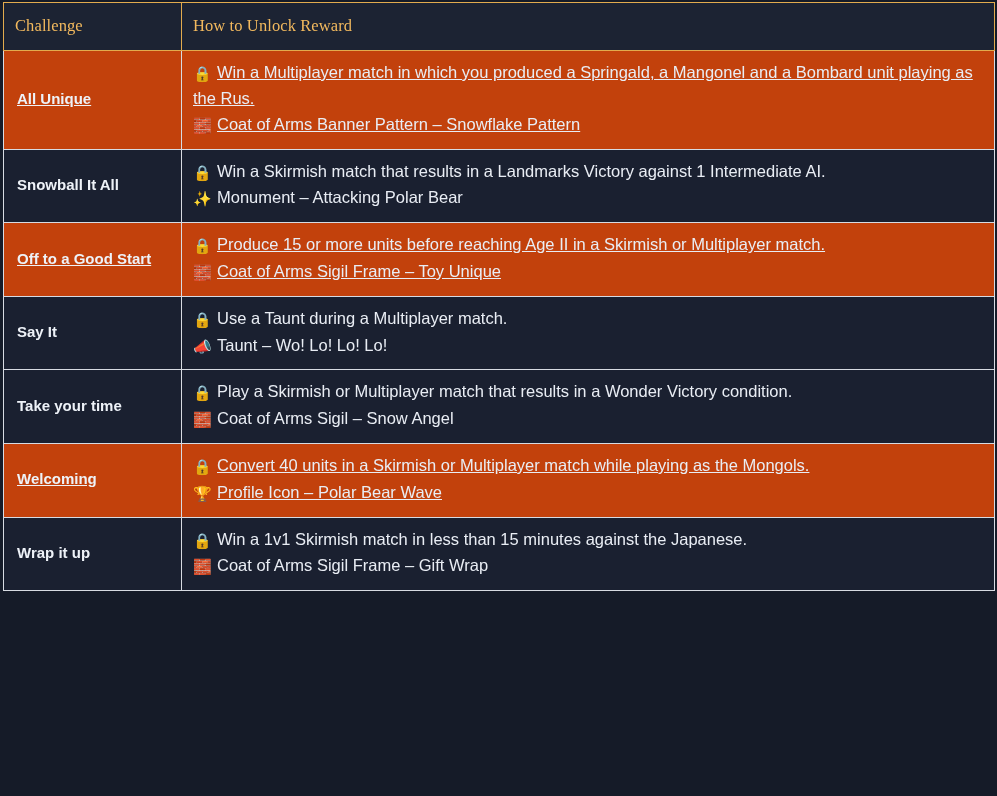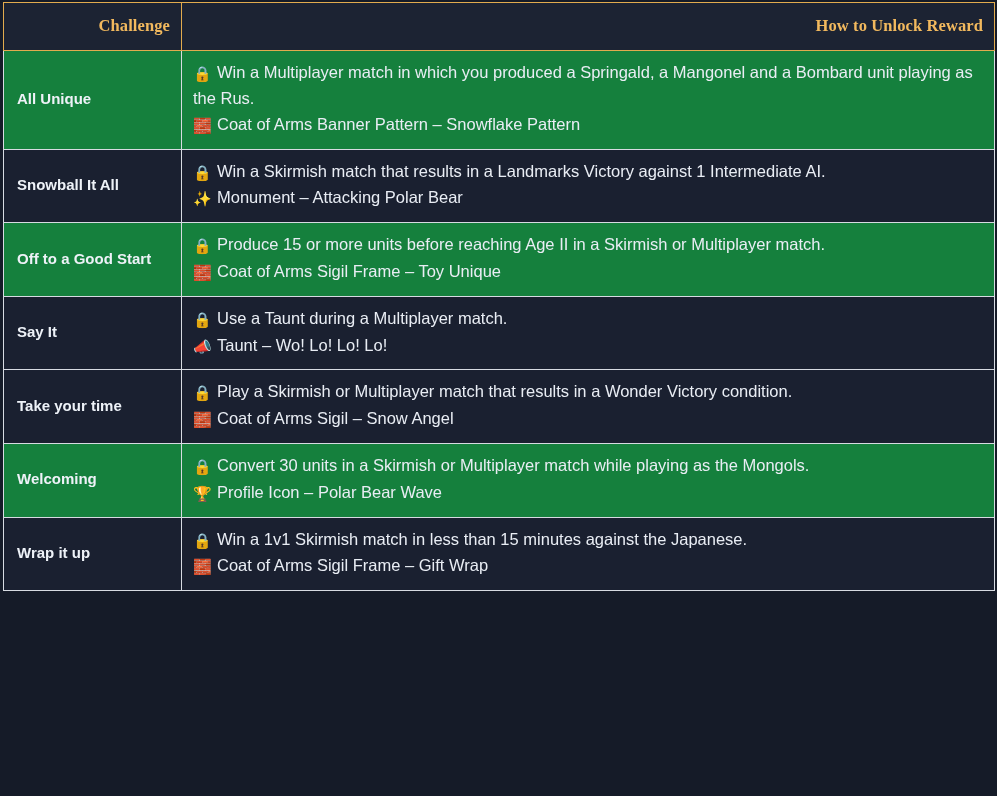--- a/index.html
+++ b/index.html
@@ -31,24 +31,24 @@
   }
 
   col.col-challenge { width: 178px; }
   col.col-howto     { width: 813px; }
 
   
   thead th {
     background: #1c2333;
     border: 1px solid #e2ab4e;
     padding: 10px 11px 11px 11px;
-    text-align: right;
+    text-align: left;
     vertical-align: middle;
     font-family: "Liberation Serif", serif;
-    font-weight: bold;
+    font-weight: normal;
     font-size: 16.5px;
     color: #f2b95e;
     letter-spacing: 0.1px;
     height: 26px;
   }
   thead th.th-challenge { border-right: 1px solid #e2ab4e; }
 
   
   tbody td {
     border: 1px solid #d7dbe2;
@@ -90,21 +90,21 @@
     text-align: center;
     font-family: "DejaVu Sans", sans-serif;
     font-size: 15px;
     vertical-align: -1px;
   }
 </style>
 <style>
     html, body, .page { background: #151b28; }
     thead th { color: #f2b95e; border-color: #e2ab4e; }
     tbody td { border-color: #d7dbe2; color: #e9edf4; }
-    tbody tr.row-dark  td { background: #15803d; }
+    tbody tr.row-dark  td { background: #c2410c; text-decoration: underline; }
     tbody tr.row-light td { background: #1a2030; }
     .line { color: #e9edf4; }
   </style></head>
 <body>
 
 <div class="page">
   <table class="challenge-table">
     <colgroup>
       <col class="col-challenge">
       <col class="col-howto">
@@ -147,21 +147,21 @@
         <tr class="row-light">
           <td class="cell-challenge">Take your time</td>
           <td class="cell-howto">
             <span class="line"><span class="emoji">🔒</span><span>Play a Skirmish or Multiplayer match that results in a Wonder Victory condition.</span></span>
             <span class="line"><span class="emoji">🧱</span><span>Coat of Arms Sigil – Snow Angel</span></span>
           </td>
         </tr>
         <tr class="row-dark">
           <td class="cell-challenge">Welcoming</td>
           <td class="cell-howto">
-            <span class="line"><span class="emoji">🔒</span><span>Convert 30 units in a Skirmish or Multiplayer match while playing as the Mongols.</span></span>
+            <span class="line"><span class="emoji">🔒</span><span>Convert 40 units in a Skirmish or Multiplayer match while playing as the Mongols.</span></span>
             <span class="line"><span class="emoji">🏆</span><span>Profile Icon – Polar Bear Wave</span></span>
           </td>
         </tr>
         <tr class="row-light">
           <td class="cell-challenge">Wrap it up</td>
           <td class="cell-howto">
             <span class="line"><span class="emoji">🔒</span><span>Win a 1v1 Skirmish match in less than 15 minutes against the Japanese.</span></span>
             <span class="line"><span class="emoji">🧱</span><span>Coat of Arms Sigil Frame – Gift Wrap</span></span>
           </td>
         </tr>

